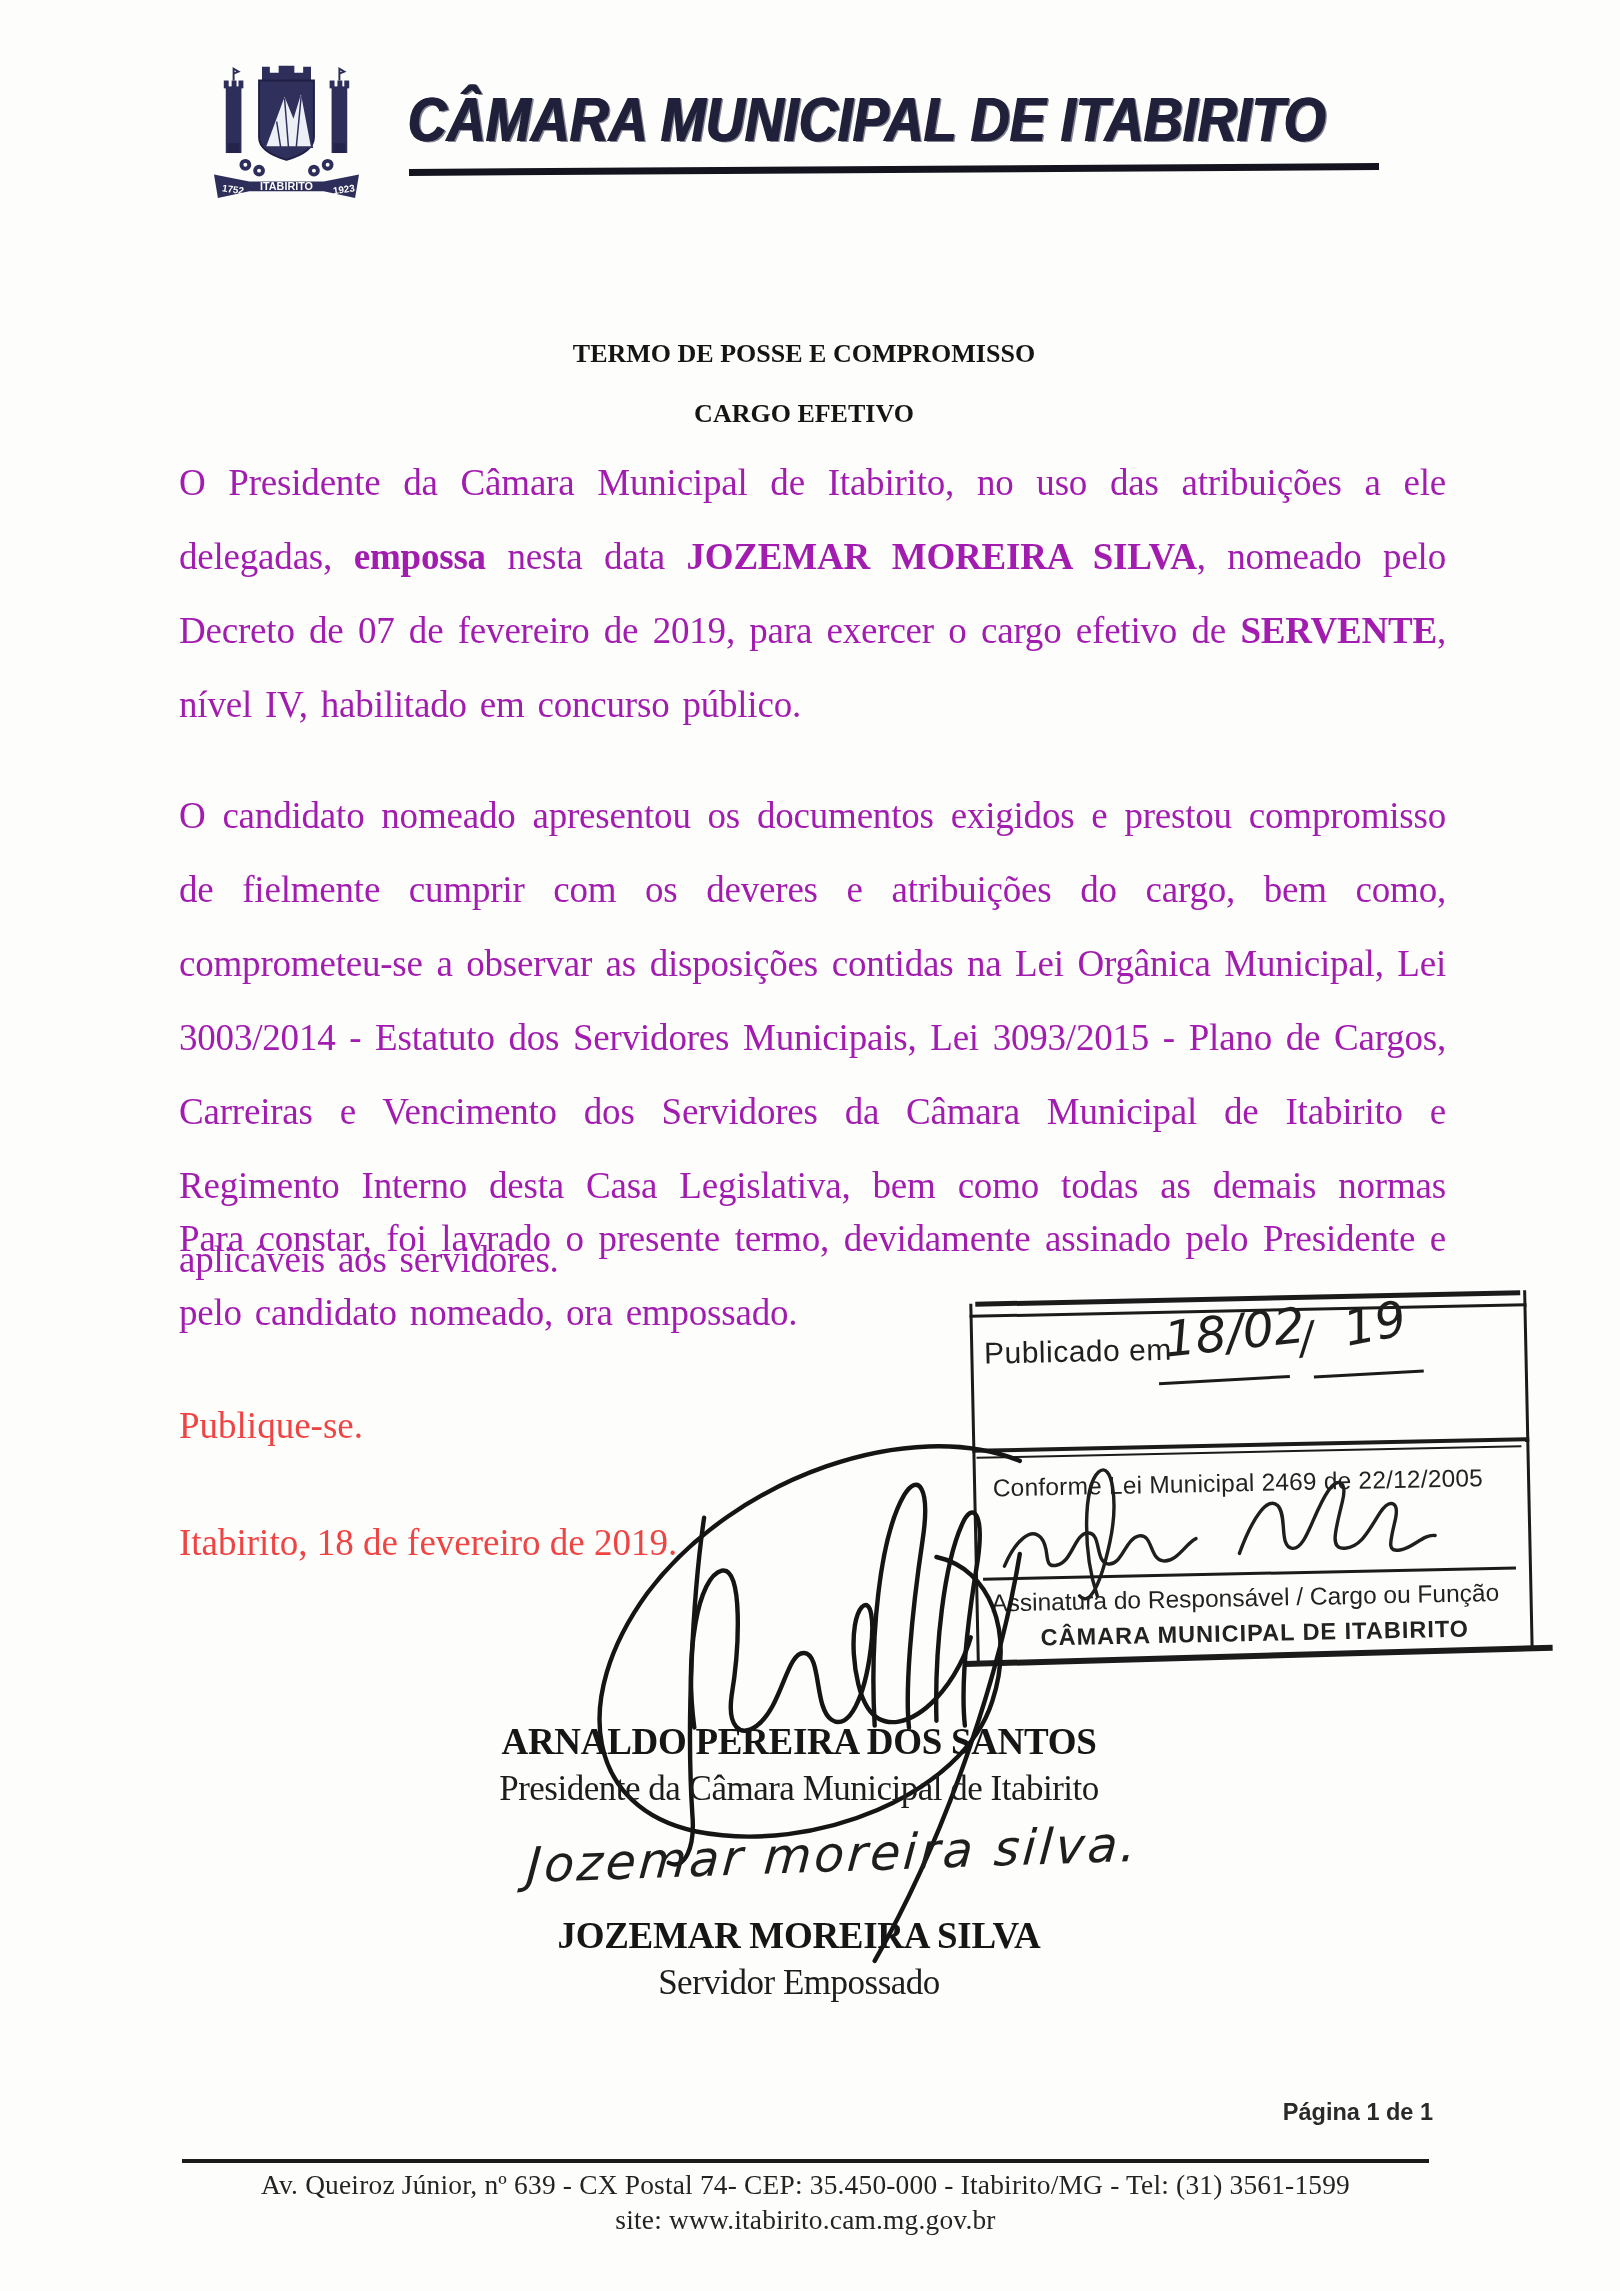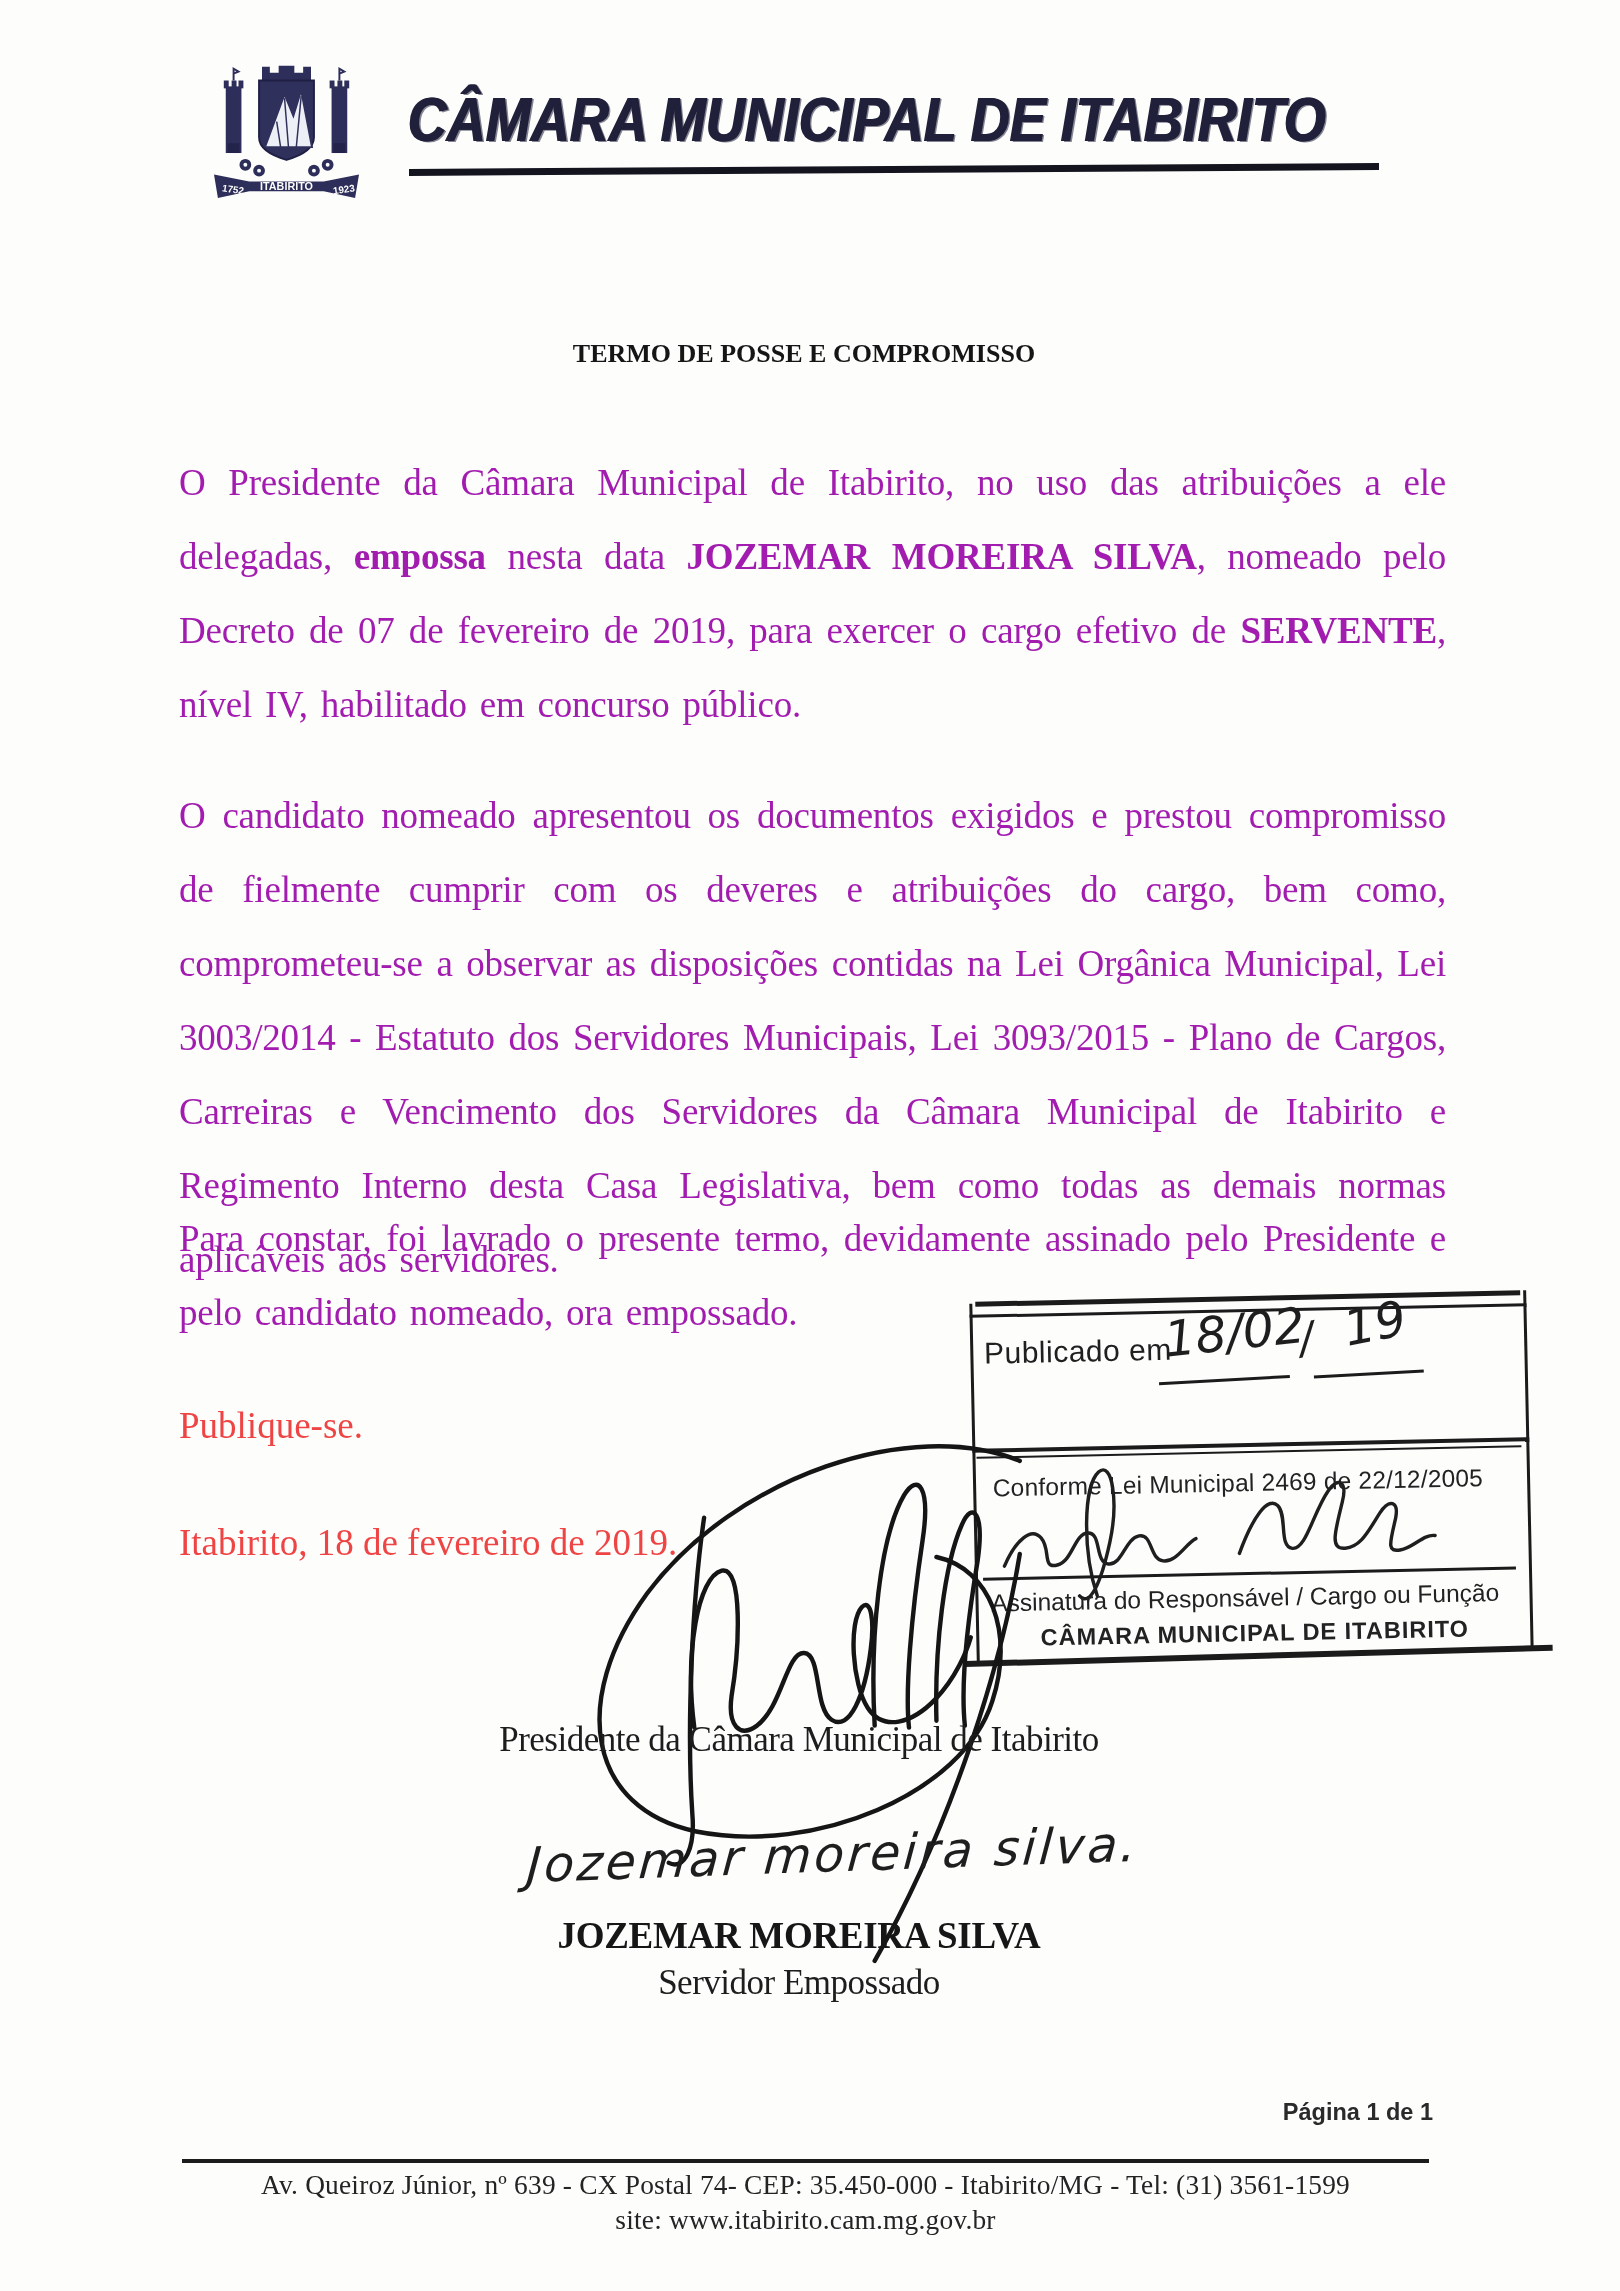--- a/index.html
+++ b/index.html
@@ -128,20 +128,21 @@
       <text x="80" y="136" text-anchor="middle" font-family="Liberation Sans, sans-serif" font-size="11" font-weight="bold" fill="#fdfdfc">ITABIRITO</text>
       <text x="128" y="140" font-family="Liberation Sans, sans-serif" font-size="10" font-weight="bold" fill="#fdfdfc" transform="rotate(-8 128 140)">1923</text>
     </g>
   </svg>
 
   <div class="org-title">CÂMARA MUNICIPAL DE ITABIRITO</div>
   <div class="org-underline"></div>
 
   <div class="doc-title">
     <div>TERMO DE POSSE E COMPROMISSO</div>
+    <div>CARGO EFETIVO</div>
   </div>
 
   <p class="body-par p1"><span>O Presidente da Câmara Municipal de Itabirito, no uso das atribuições a ele delegadas, </span><b>empossa</b><span> nesta data </span><b>JOZEMAR MOREIRA SILVA</b><span>, nomeado pelo Decreto de 07 de fevereiro de 2019, para exercer o cargo efetivo de </span><b>SERVENTE</b><span>, nível IV, habilitado em concurso público.</span></p>
 
   <p class="body-par p2">O candidato nomeado apresentou os documentos exigidos e prestou compromisso de fielmente cumprir com os deveres e atribuições do cargo, bem como, comprometeu-se a observar as disposições contidas na Lei Orgânica Municipal, Lei 3003/2014 - Estatuto dos Servidores Municipais, Lei 3093/2015 - Plano de Cargos, Carreiras e Vencimento dos Servidores da Câmara Municipal de Itabirito e Regimento Interno desta Casa Legislativa, bem como todas as demais normas aplicáveis aos servidores.</p>
 
   <p class="body-par p3">Para constar, foi lavrado o presente termo, devidamente assinado pelo Presidente e pelo candidato nomeado, ora empossado.</p>
 
   <p class="simple-line publique">Publique-se.</p>
   <p class="simple-line placedate">Itabirito, 18 de fevereiro de 2019.</p>
@@ -183,20 +184,21 @@
       <path d="M 470,60 C 360,15 180,75 90,195 C 10,305 30,415 140,438 C 260,462 412,400 442,305 C 465,235 440,170 385,158"></path>
       <path d="M 138,332 C 128,255 142,178 166,172 C 188,167 184,252 176,300 C 172,330 184,343 202,330 C 228,310 232,255 250,256 C 268,257 260,312 278,324 C 296,336 312,300 318,252 C 322,222 318,200 309,209 C 295,224 299,288 315,312 C 331,336 360,328 384,303 C 405,281 416,254 420,240"></path>
       <path d="M 322,330 C 317,240 327,138 352,95 C 366,72 379,86 371,140 C 359,220 353,295 357,332"></path>
       <path d="M 385,325 C 383,250 393,165 411,125 C 422,100 434,113 427,162 C 416,228 410,292 414,330"></path>
       <path d="M 148,118 C 136,200 130,330 136,420 C 139,455 128,478 112,470"></path>
       <path d="M 470,155 C 452,265 402,430 322,570"></path>
     </g>
   </svg>
 
   <div class="president-block">
+    <div class="sig-name">ARNALDO PEREIRA DOS SANTOS</div>
     <div class="sig-role">Presidente da Câmara Municipal de Itabirito</div>
   </div>
 
   <div class="servant-hand hand">Jozemar moreira silva.</div>
   <div class="servant-block">
     <div class="sig-name">JOZEMAR MOREIRA SILVA</div>
     <div class="sig-role">Servidor Empossado</div>
   </div>
 
   <div class="page-indicator">Página 1 de 1</div>

